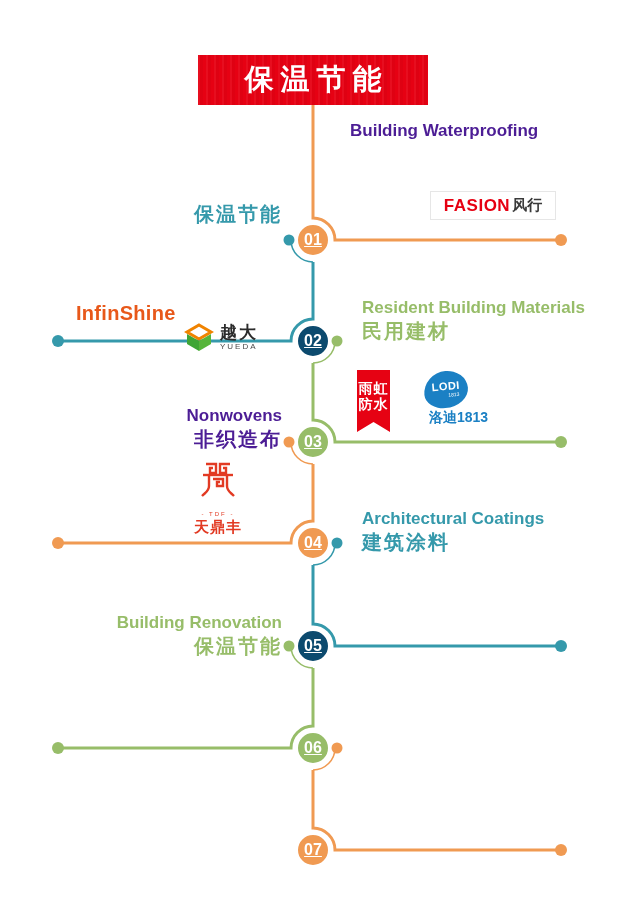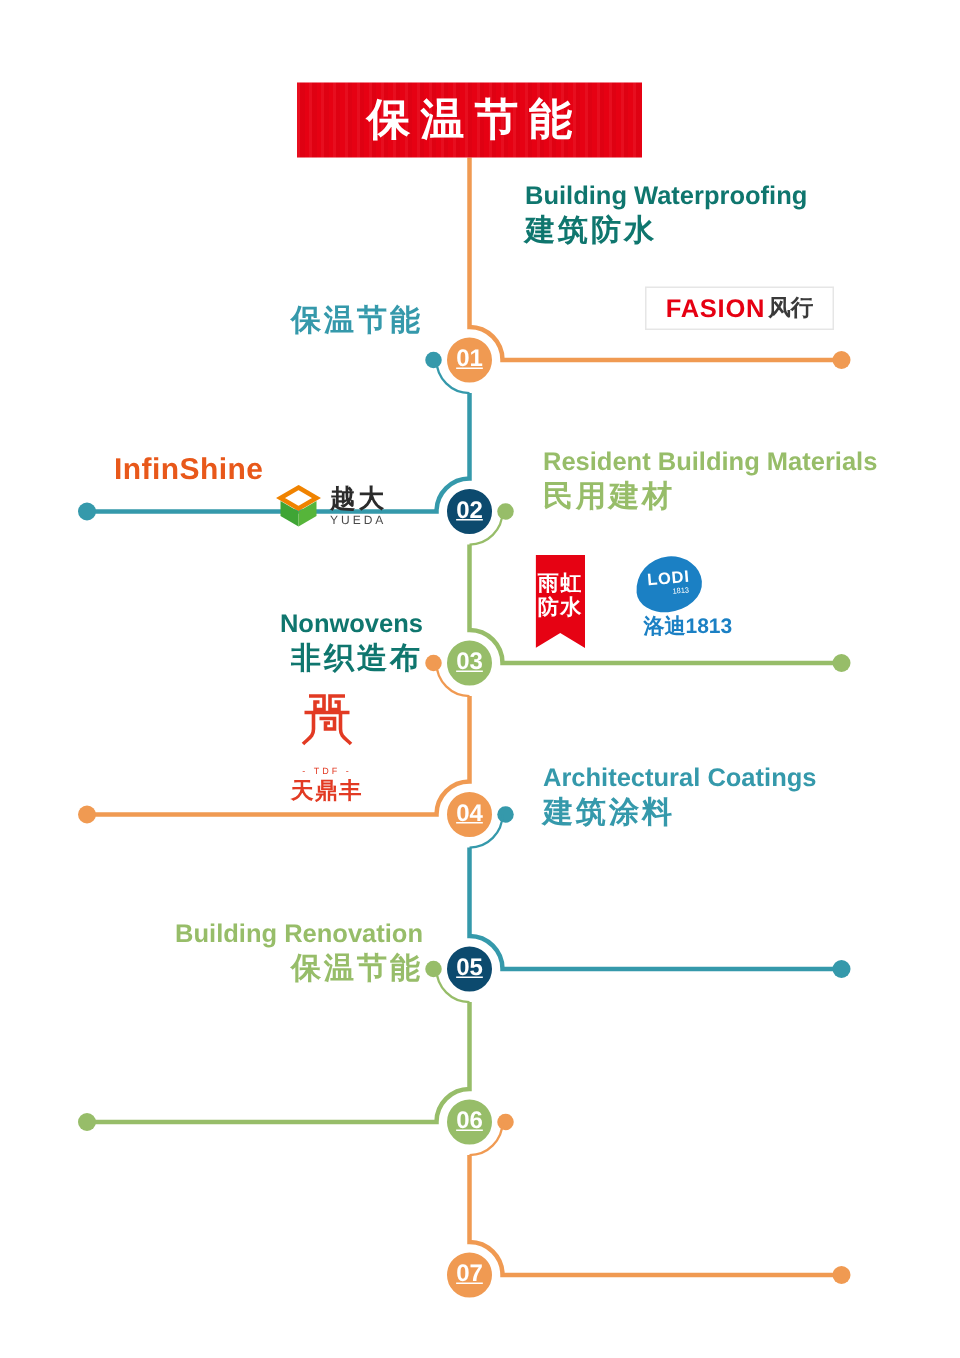--- a/index.html
+++ b/index.html
@@ -9,21 +9,21 @@
 
   .banner{position:absolute;left:198px;top:55px;width:230px;height:50px;background:#E60113;
           background-image:repeating-linear-gradient(90deg,rgba(255,255,255,0.05) 0 2px,rgba(0,0,0,0.03) 2px 5px,transparent 5px 8px);
           color:#fff;display:flex;align-items:center;justify-content:center;
           font-size:29px;font-weight:bold;letter-spacing:7px;text-indent:7px;}
 
   .node{position:absolute;width:30px;height:30px;border:2px solid #ffffff;border-radius:50%;
         transform:translate(-50%,-50%);display:flex;align-items:center;justify-content:center;
         color:#ffffff;font-size:16px;font-weight:bold;text-decoration:underline;}
   .bg-orange{background:#F09A52;} .bg-teal{background:#0c4a6e;} .bg-green{background:#97BD69;}
-  .c-orange{color:#0f766e;} .c-teal{color:#3599AB;} .c-green{color:#97BD69;}
+  .c-orange{color:#4c1d95;} .c-teal{color:#3599AB;} .c-green{color:#97BD69;}
 
   .label{position:absolute;white-space:nowrap;}
   .label .en{display:block;font-size:17px;line-height:22px;font-weight:bold;}
   .label .zh{display:block;font-size:20px;line-height:25px;font-weight:bold;letter-spacing:2px;}
   .align-right{text-align:right;}
 
   .fasion-box{position:absolute;left:430px;top:191px;width:124px;height:27px;background:#fff;
               border:1px solid #e6e6e6;display:flex;align-items:center;justify-content:center;gap:2px;}
   .fasion-latin{color:#E60012;font-size:17px;font-weight:800;letter-spacing:0.5px;}
   .fasion-zh{color:#3a3a3a;font-size:15px;font-weight:bold;}
@@ -118,21 +118,20 @@
     </div>
   <div class="node bg-green" style="left:313px;top:748px;">
       <span>06</span>
     </div>
   <div class="node bg-orange" style="left:313px;top:850px;">
       <span>07</span>
     </div>
 
   <div class="label c-orange" style="left:350px;top:120px;">
     <span class="en">Building Waterproofing</span>
-    <span class="zh">建筑防水</span>
   </div>
   <div class="label c-teal align-right" style="right:358px;top:202px;">
     <span class="zh">保温节能</span>
   </div>
   <div class="label c-green" style="left:362px;top:297px;">
     <span class="en">Resident Building Materials</span>
     <span class="zh">民用建材</span>
   </div>
   <div class="label c-orange align-right" style="right:358px;top:405px;">
     <span class="en">Nonwovens</span>

